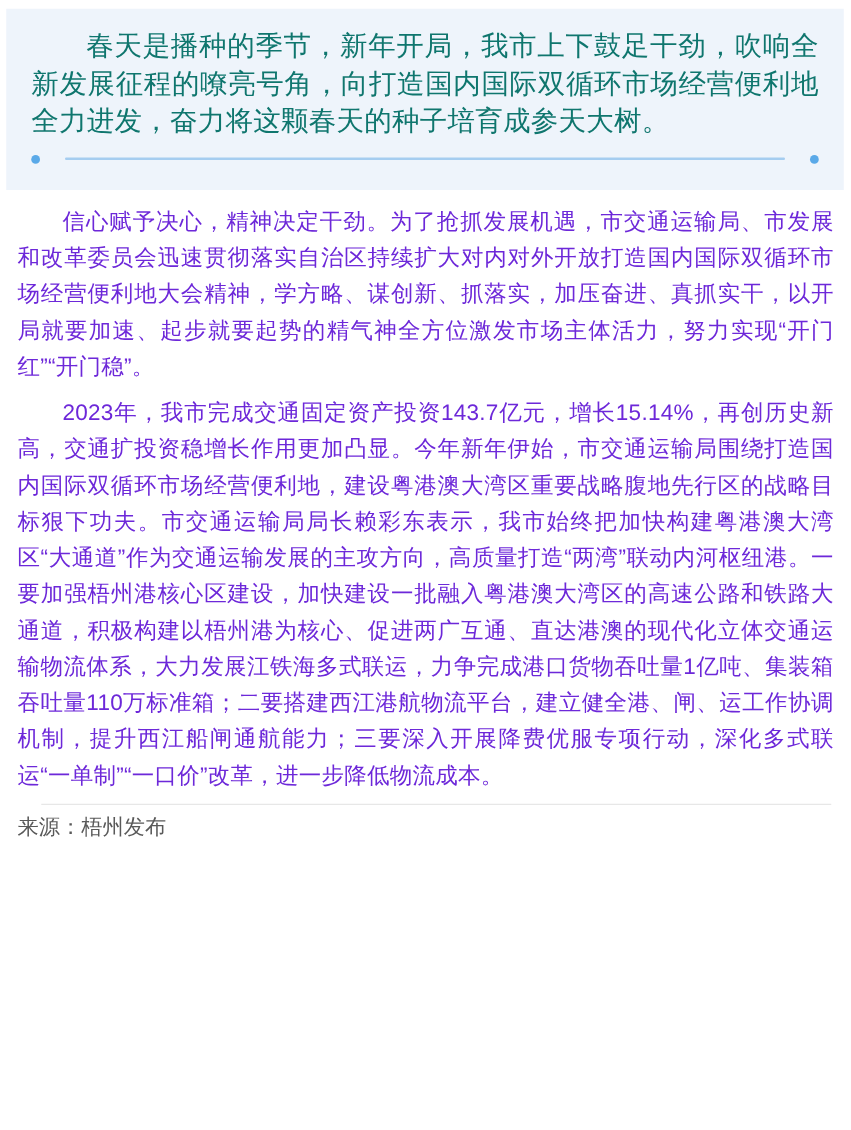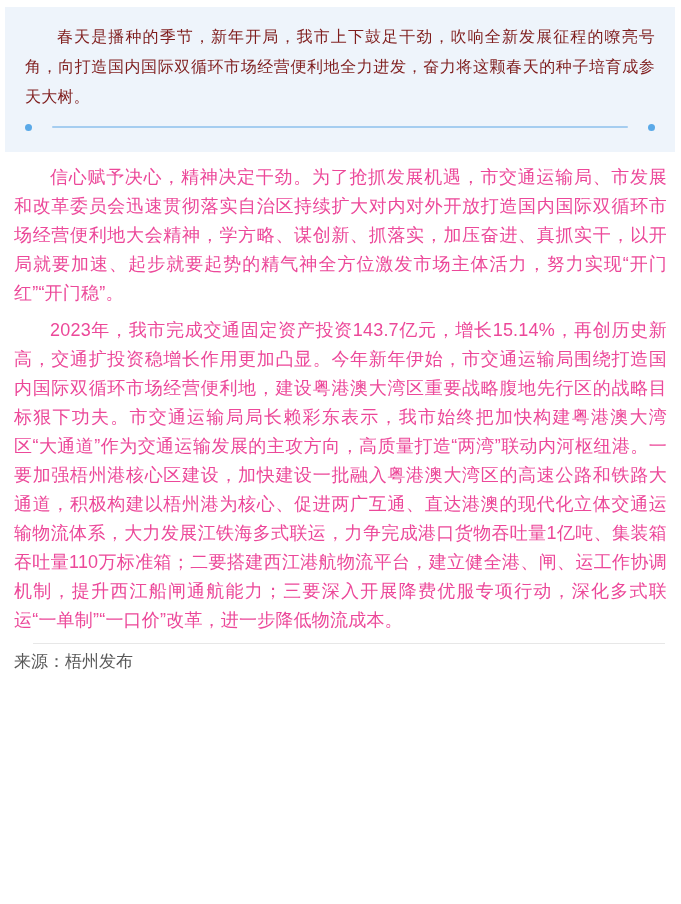--- a/index.html
+++ b/index.html
@@ -16,24 +16,24 @@
   }
   
   .quote-box {
     margin: 7px 6px 0 5px;
     background: #eef4fb;
     padding: 15px 20px 21px 20px;
     box-sizing: border-box;
   }
   .quote-text {
     margin: 0;
-    font-size: 16px;
+    font-size: 22px;
     line-height: 30px;
     letter-spacing: 0.2px;
-    color: #7f1d1d;
+    color: #0f766e;
     text-indent: 2em;
     text-align: justify;
   }
   .quote-divider {
     display: flex;
     align-items: center;
     margin-top: 11px;
     height: 8px;
   }
   .divider-dot {
@@ -52,21 +52,21 @@
   }
   
   .article {
     margin: 11px 14px 0 14px;
   }
   .article p {
     margin: 0 0 8px 0;
     font-size: 18px;
     line-height: 29px;
     letter-spacing: 0.2px;
-    color: #ec4899;
+    color: #6d28d9;
     text-indent: 2em;
     text-align: justify;
   }
   
   .source-rule {
     border: none;
     border-top: 1px solid #e7e7e7;
     margin: 6px 16px 0 33px;
     height: 0;
   }

